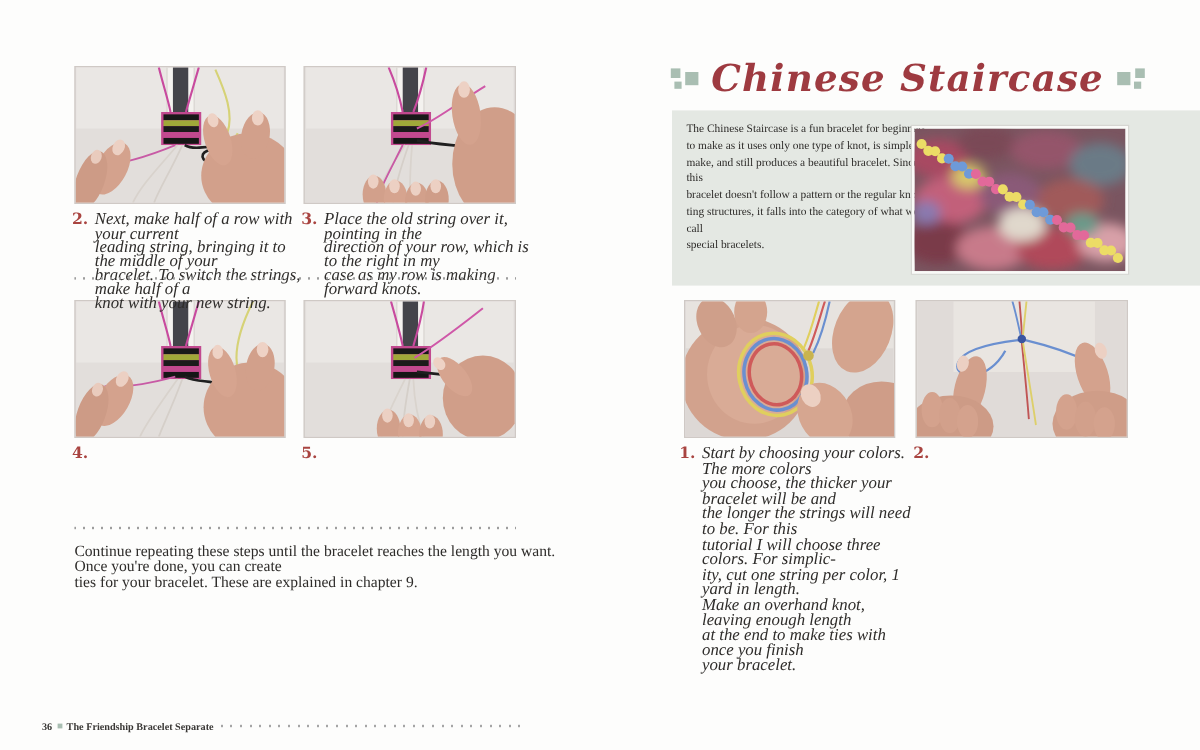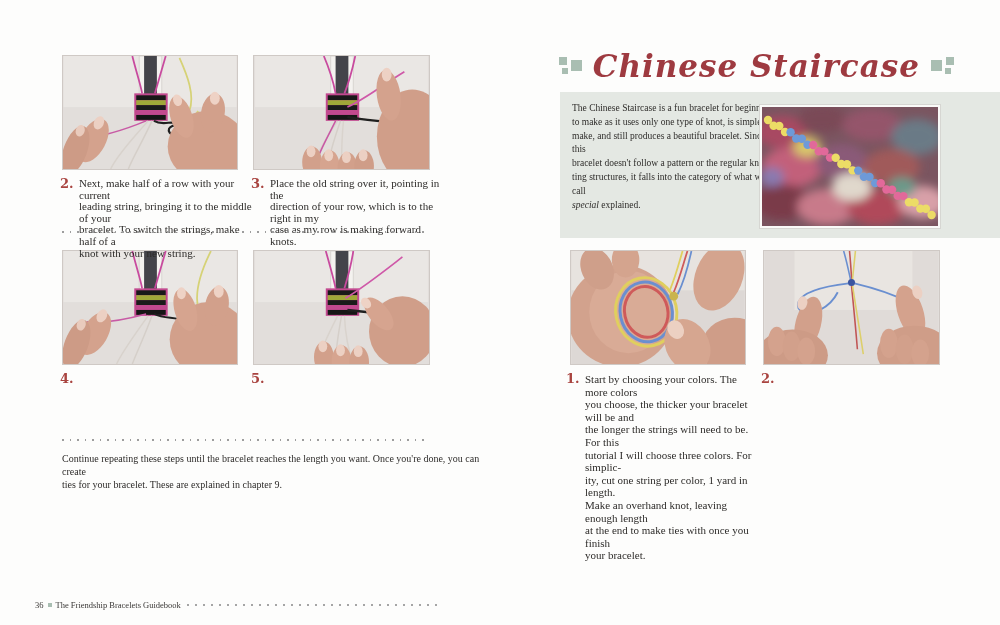--- a/index.html
+++ b/index.html
@@ -12,56 +12,56 @@
   #ph-s2{left:62px;top:55px;width:176px;height:115px;}
   #ph-s3{left:253px;top:55px;width:177px;height:115px;}
   #ph-s4{left:62px;top:250px;width:176px;height:115px;}
   #ph-s5{left:253px;top:250px;width:177px;height:115px;}
   #ph-r1{left:570px;top:250px;width:176px;height:115px;}
   #ph-r2{left:763px;top:250px;width:177px;height:115px;}
 
   
   .step{position:absolute;display:flex;align-items:flex-start;}
   .step .num{flex:0 0 19px;font-weight:bold;font-size:13px;color:#a94440;line-height:12px;font-family:"DejaVu Serif",serif;}
-  .step .lines{font-size:11px;line-height:11.6px;white-space:pre-line;}
+  .step .lines{font-size:14px;line-height:11.6px;white-space:pre-line;font-style:italic;}
   #st2{left:60px;top:178px;width:192px;}
   #st3{left:251px;top:178px;width:192px;}
   #st4{left:60px;top:373px;width:192px;}
   #st5{left:251px;top:373px;width:196px;}
   #st-r1{left:566px;top:373px;width:196px;}
   #st-r2{left:761px;top:373px;width:196px;}
   #st-r1 .lines,#st-r2 .lines{line-height:12.6px;}
 
   
   .dotrule{position:absolute;height:2px;
     background-image:repeating-linear-gradient(90deg,#9d9d9d 0 1.6px,transparent 1.6px 7.5px);}
   #rule1{left:62px;top:231px;width:368px;}
   #rule2{left:62px;top:439px;width:368px;}
 
   
-  #continue{position:absolute;left:62px;top:452px;width:420px;font-size:10px;line-height:13px;white-space:pre-line;}
+  #continue{position:absolute;left:62px;top:452px;width:420px;font-size:13px;line-height:13px;white-space:pre-line;}
 
   
   #title-row{position:absolute;left:555px;top:48px;width:400px;display:flex;align-items:center;justify-content:flex-end;gap:10px;}
   #page-title{font-family:"DejaVu Serif",serif;font-style:italic;font-weight:bold;
               font-size:31px;color:#9e3a40;letter-spacing:1px;white-space:nowrap;}
   .sq-cluster{flex:0 0 auto;}
 
   
   #intro-box{position:absolute;left:560px;top:92px;width:440px;height:146px;background:#e4e8e3;}
   #intro-text{position:absolute;left:12px;top:10px;width:200px;font-size:9.5px;line-height:13.8px;}
   #intro-text .lines{white-space:pre-line;}
-  #intro-text .ital{font-style:italic;}
+  #intro-text .ital{}
   #hero{position:absolute;left:200px;top:13px;width:176px;height:119px;border:2px solid #fafaf8;
         box-shadow:0 0 0 1px #d6d6d2;overflow:hidden;}
   #hero svg{display:block;width:100%;height:100%;}
 
   
   .footer{position:absolute;top:600px;display:flex;align-items:center;font-size:8.5px;color:#3a3836;}
-  #footer-left{left:35px;width:408px;}
+  #footer-left{left:35px;width:408px;font-weight:bold;}
   #footer-right{left:505px;width:485px;}
   .leader{flex:1 1 auto;height:1.6px;align-self:center;margin:0 6px;
     background-image:repeating-linear-gradient(90deg,#a5a5a5 0 1.6px,transparent 1.6px 8px);}
   .mark-sq{display:inline-block;width:4px;height:4px;background:#a9beb2;margin:0 4px;flex:0 0 auto;}
   .foot-label{white-space:nowrap;}
 </style>
 </head>
 <body>
 
 <div id="spread">
@@ -241,21 +241,21 @@
     </svg>
   </div>
 
   <div id="intro-box">
     <div id="intro-text">
       <div class="lines">The Chinese Staircase is a fun bracelet for beginners
 to make as it uses only one type of knot, is simple to
 make, and still produces a beautiful bracelet. Since this
 bracelet doesn't follow a pattern or the regular knot-
 ting structures, it falls into the category of what we call</div>
-      <div><span class="ital">special</span><span> explained.</span></div>
+      <div><span class="ital">special</span><span> bracelets.</span></div>
     </div>
     <div id="hero">
       <svg viewBox="0 0 176 119">
         <defs>
             <filter id="hb" x="-40%" y="-40%" width="180%" height="180%">
               <feGaussianBlur stdDeviation="5"></feGaussianBlur>
             </filter>
           </defs>
         <rect width="176" height="119" fill="#7a5560"></rect>
         <g filter="url(#hb)">
@@ -374,17 +374,17 @@
 at the end to make ties with once you finish
 your bracelet.</div>
   </div>
   <div class="step" id="st-r2">
     <div class="num">2.</div>
   </div>
 
   <div class="footer" id="footer-left">
     <span class="foot-label">36</span>
     <span class="mark-sq"></span>
-    <span class="foot-label">The Friendship Bracelets Guidebook</span>
+    <span class="foot-label">The Friendship Bracelet Separate</span>
     <span class="leader"></span>
   </div>
 
 </div>
 
 </body></html>

